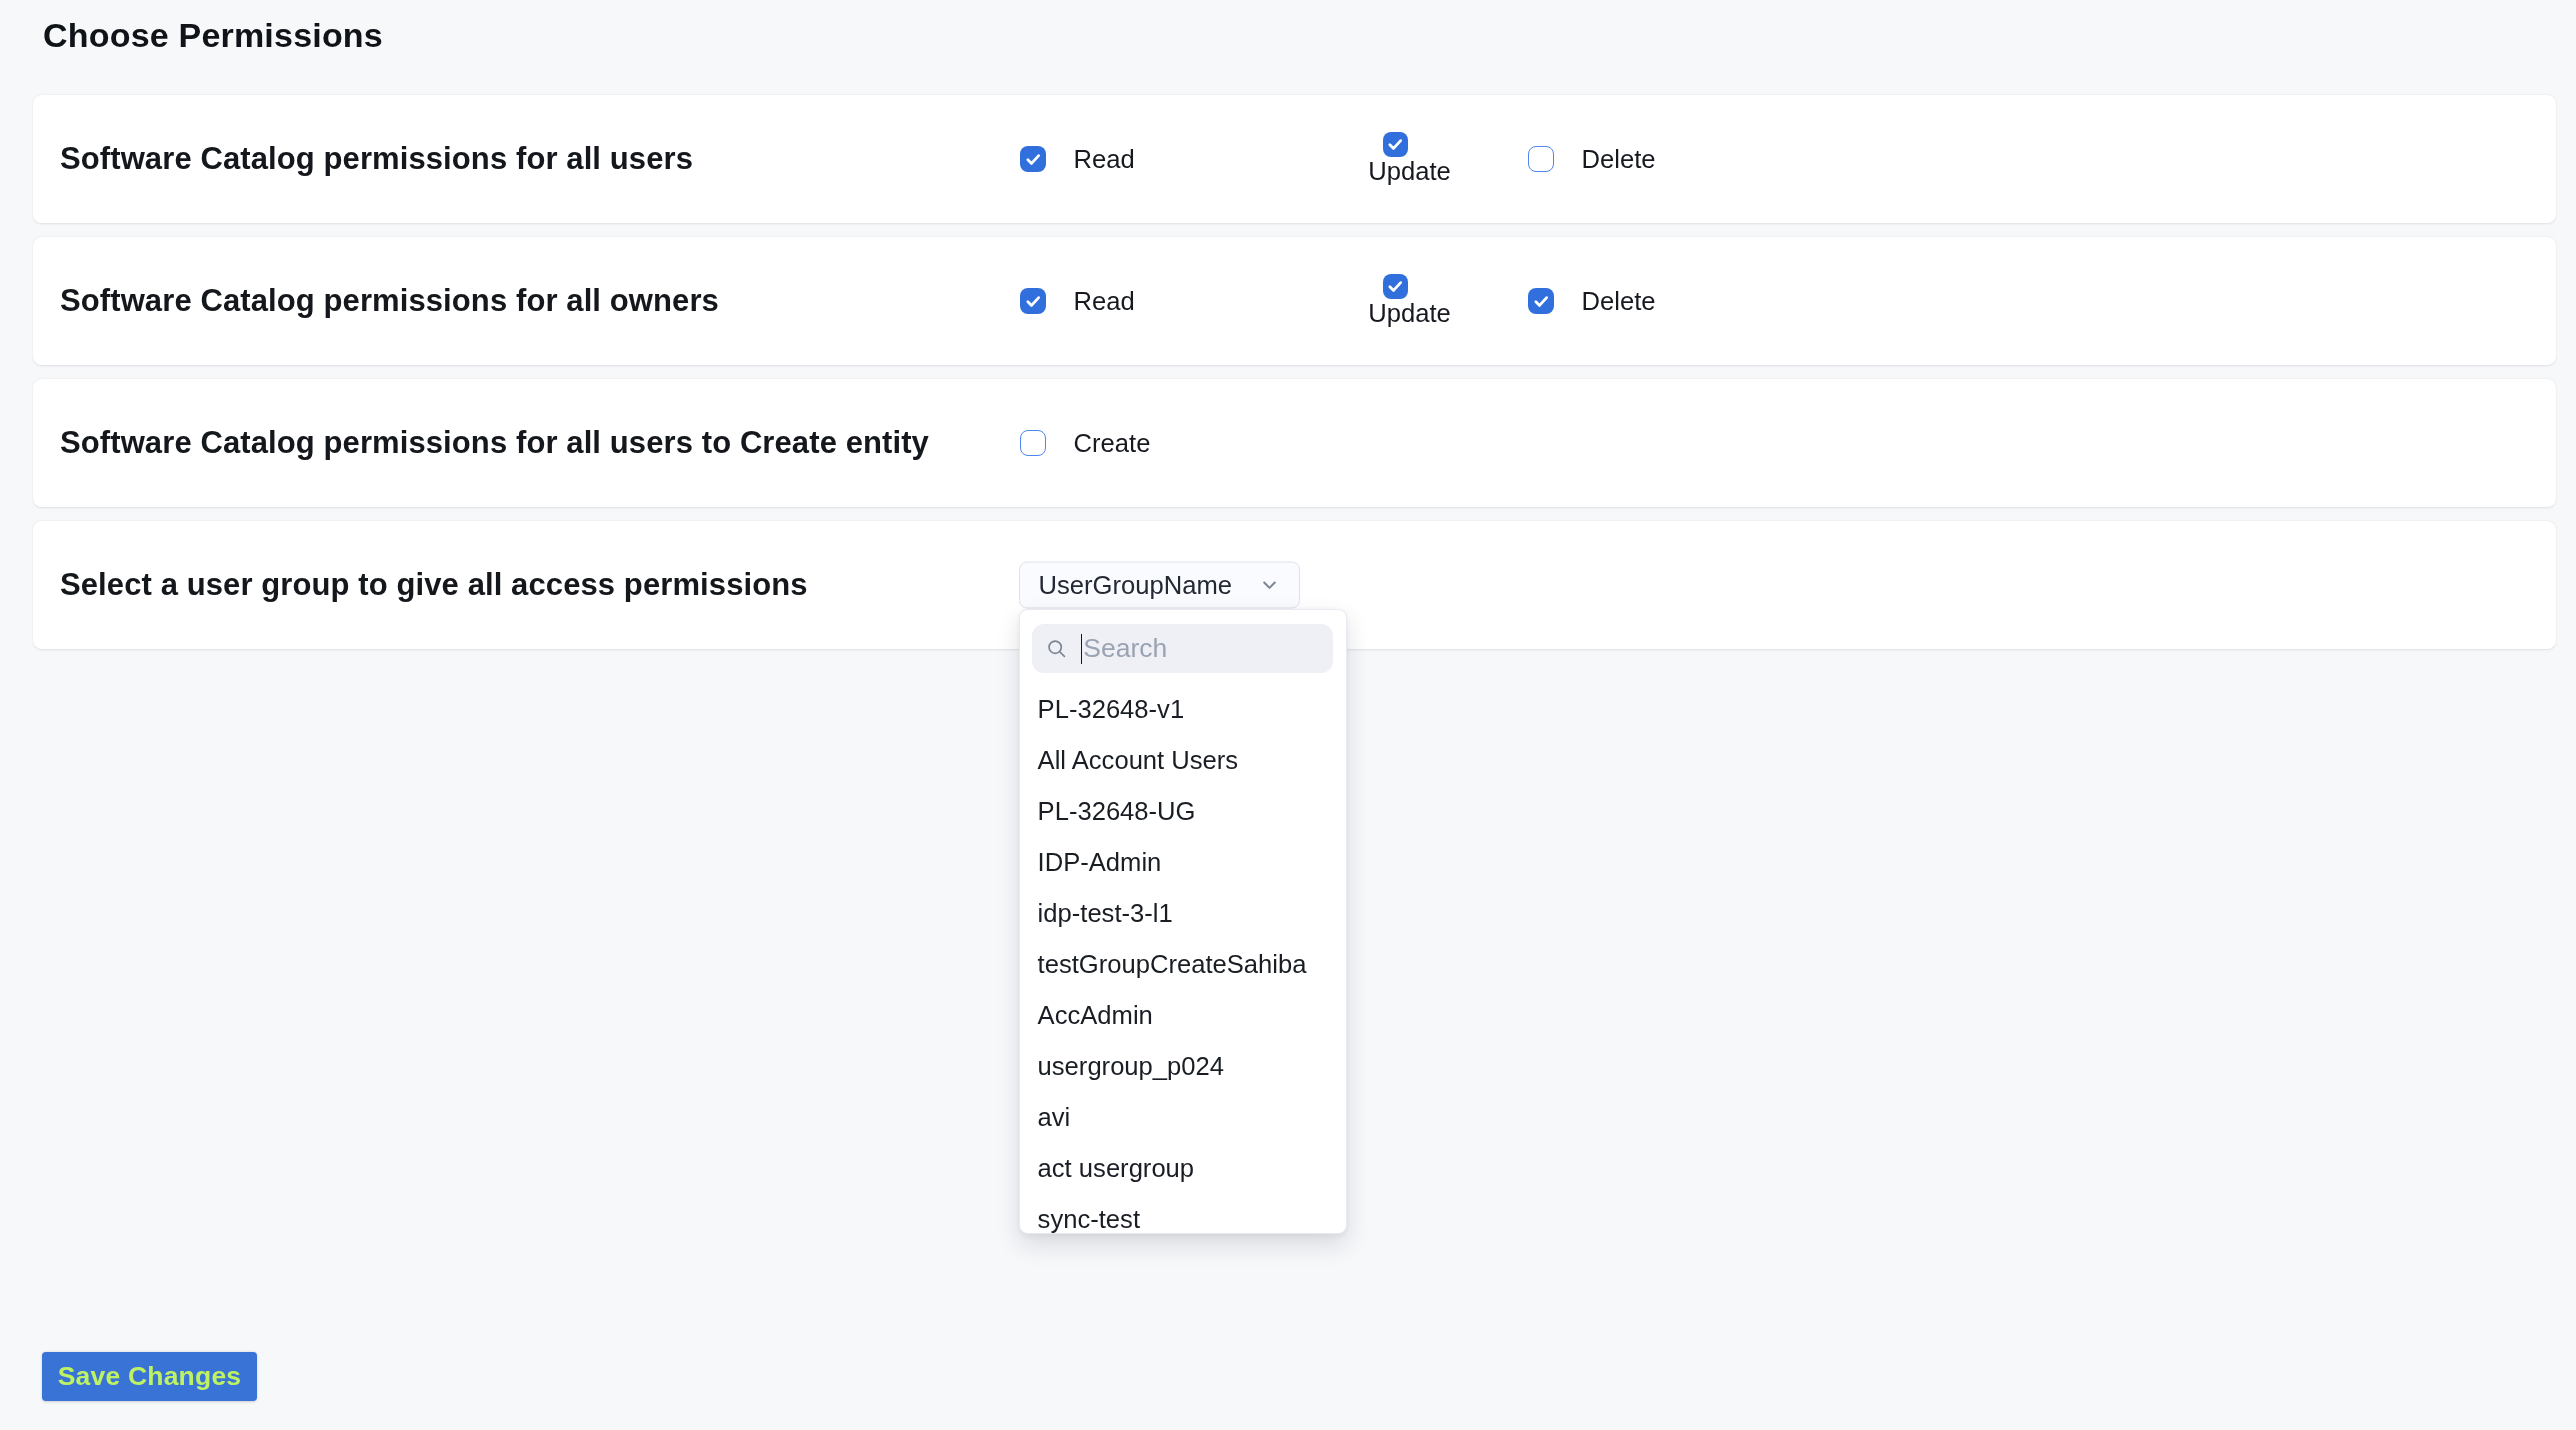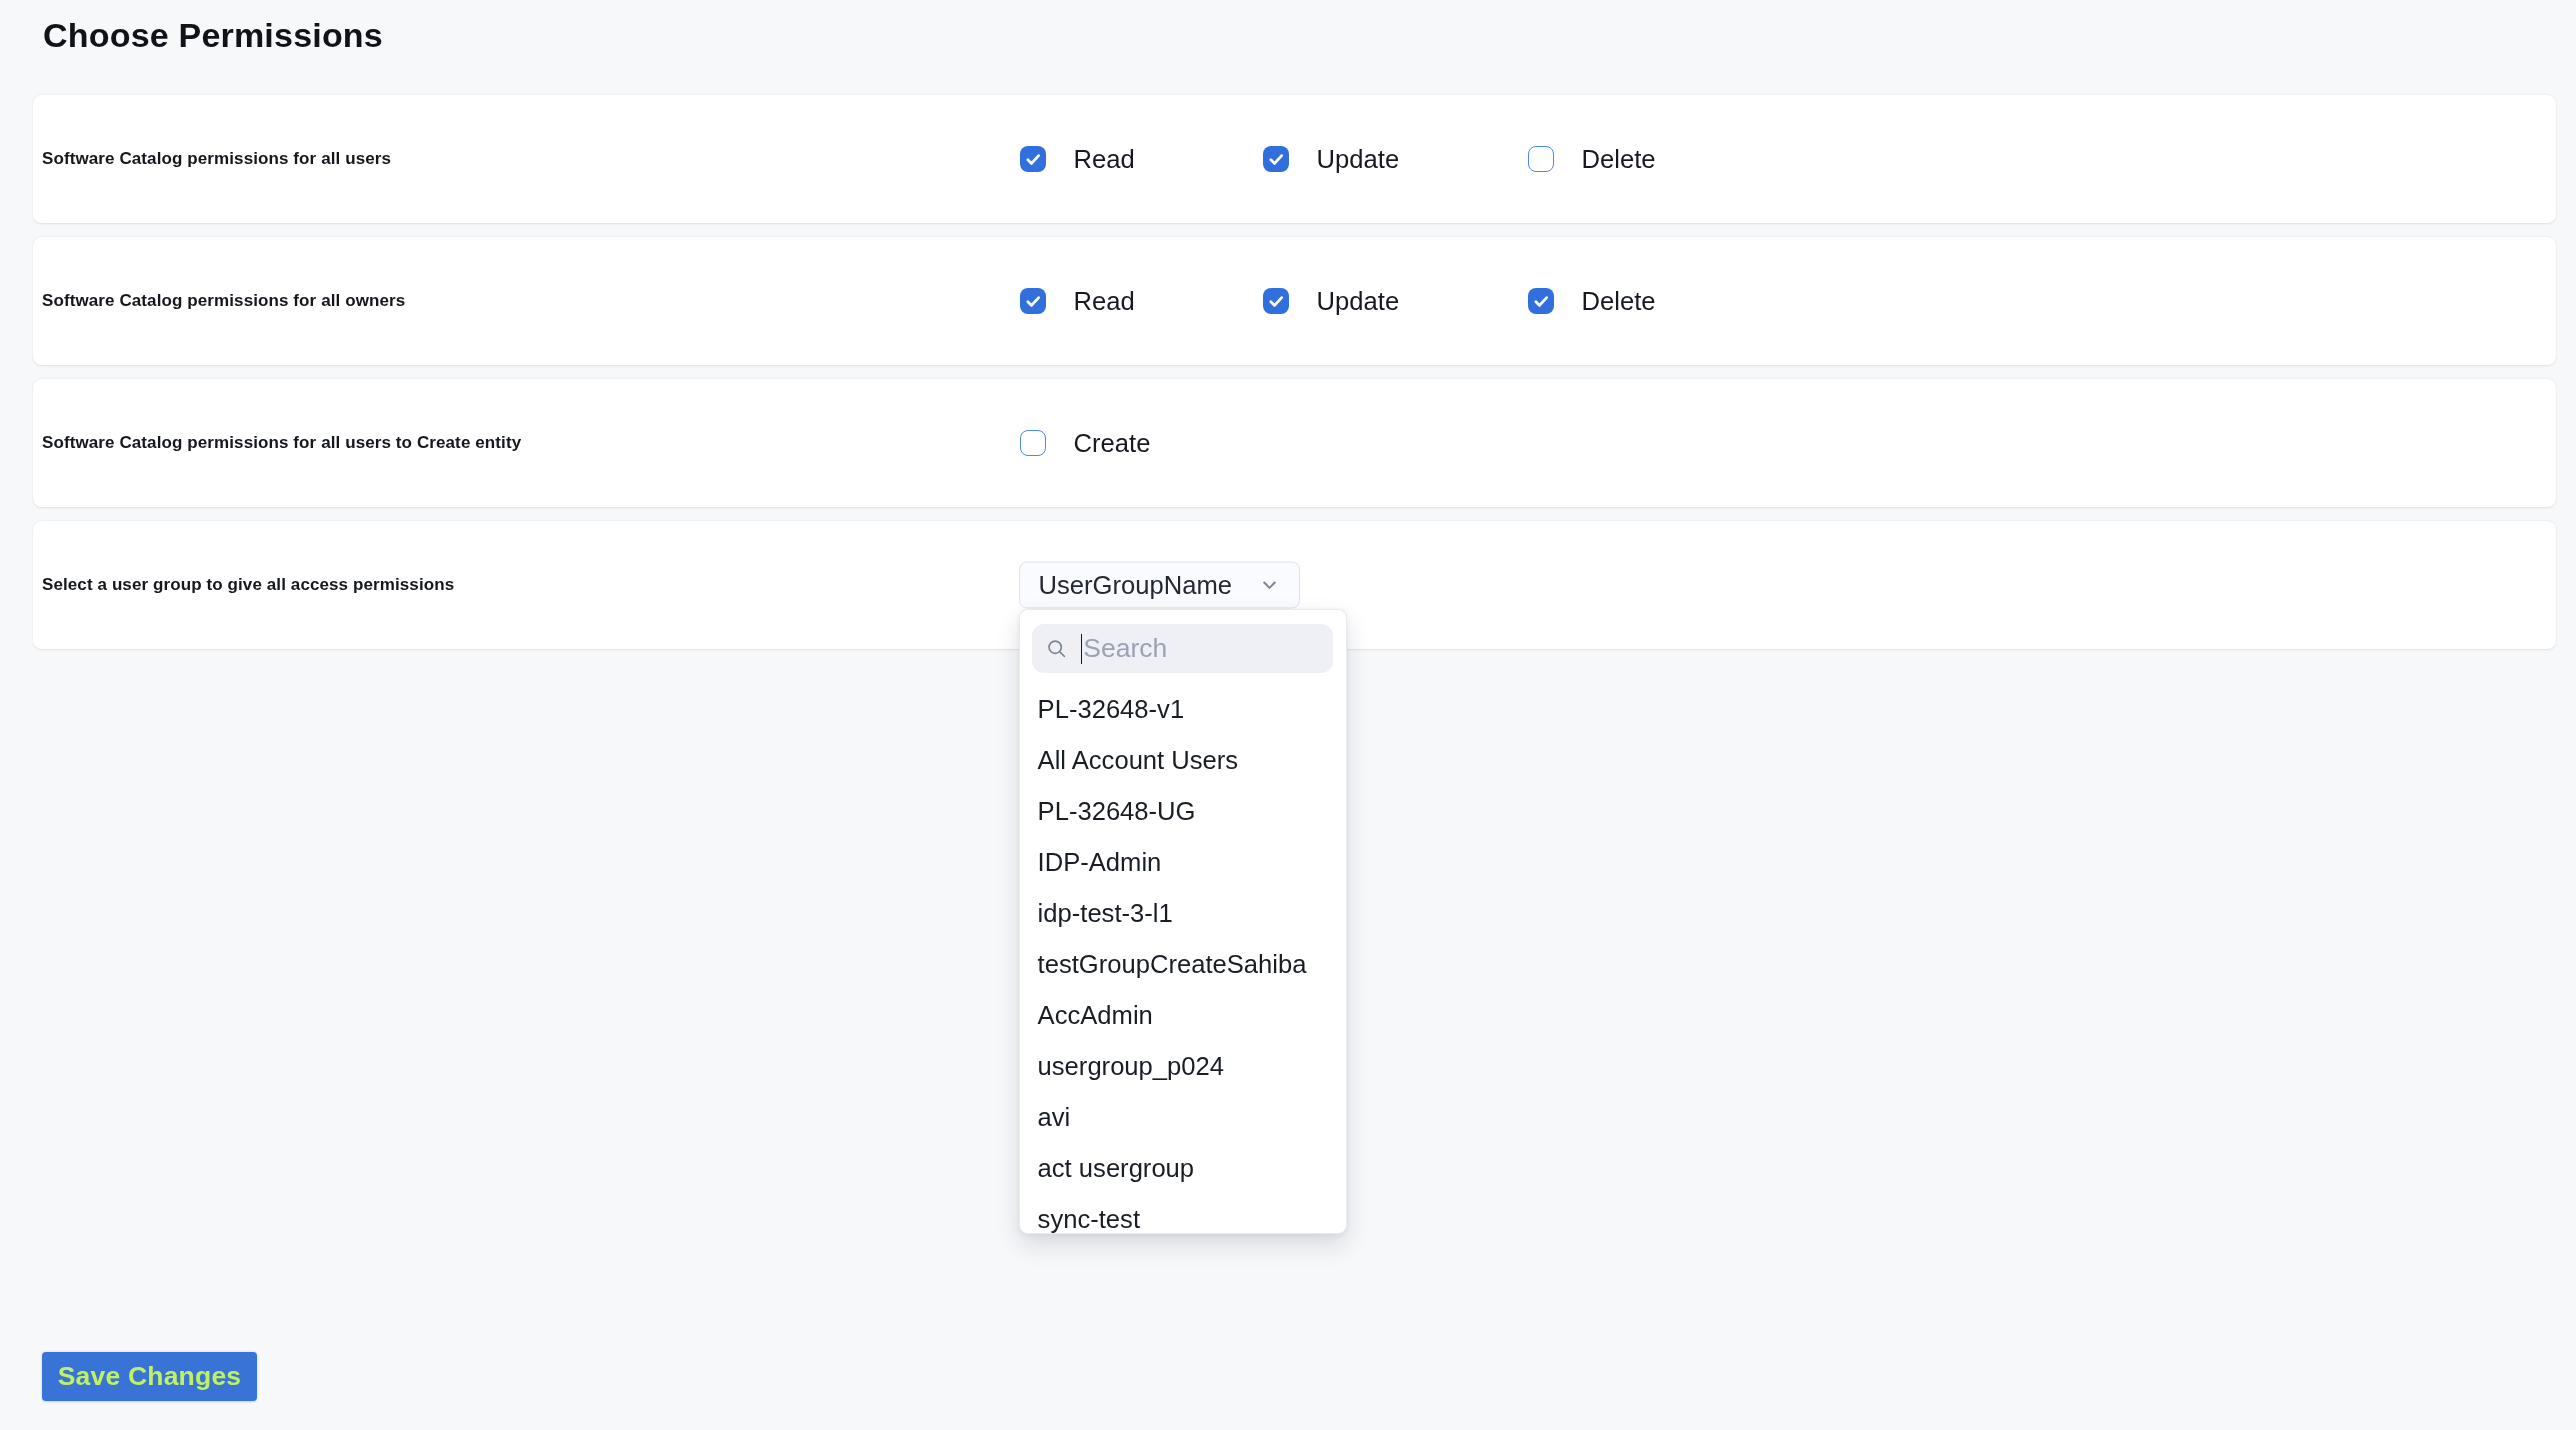--- a/index.html
+++ b/index.html
@@ -24,40 +24,40 @@
   .card {
     position: relative;
     margin: 0 20px 14px 33px;
     height: 128px;
     background: #ffffff;
     border-radius: 8.8px;
     box-shadow: 0 0.9px 2.6px rgba(18,26,43,0.07), 0 0.9px 1.8px rgba(18,26,43,0.04);
   }
   .card-title {
     position: absolute;
-    left: 9px;
+    left: 27px;
     top: 50%;
     transform: translateY(-50%);
-    font-size: 17px;
+    font-size: 31px;
     font-weight: 700;
     color: #14171c;
     letter-spacing: 0.1px;
   }
 
   .checkbox-row {
     position: absolute;
     left: 987px;
     top: 0;
     height: 100%;
     display: flex;
     align-items: center;
   }
   .cb-cell { display: flex; align-items: center; }
   .cb-cell.w1 { width: 243px; }
-  .cb-cell.w2 { width: 265px; }
+  .cb-cell.w2 { width: 265px; flex-direction: column; }
   .cb {
     width: 25.6px; height: 25.6px;
     border-radius: 8px;
     display: inline-flex;
     align-items: center;
     justify-content: center;
     flex: 0 0 auto;
     cursor: pointer;
   }
   .cb.checked { background: #3170dc; }

